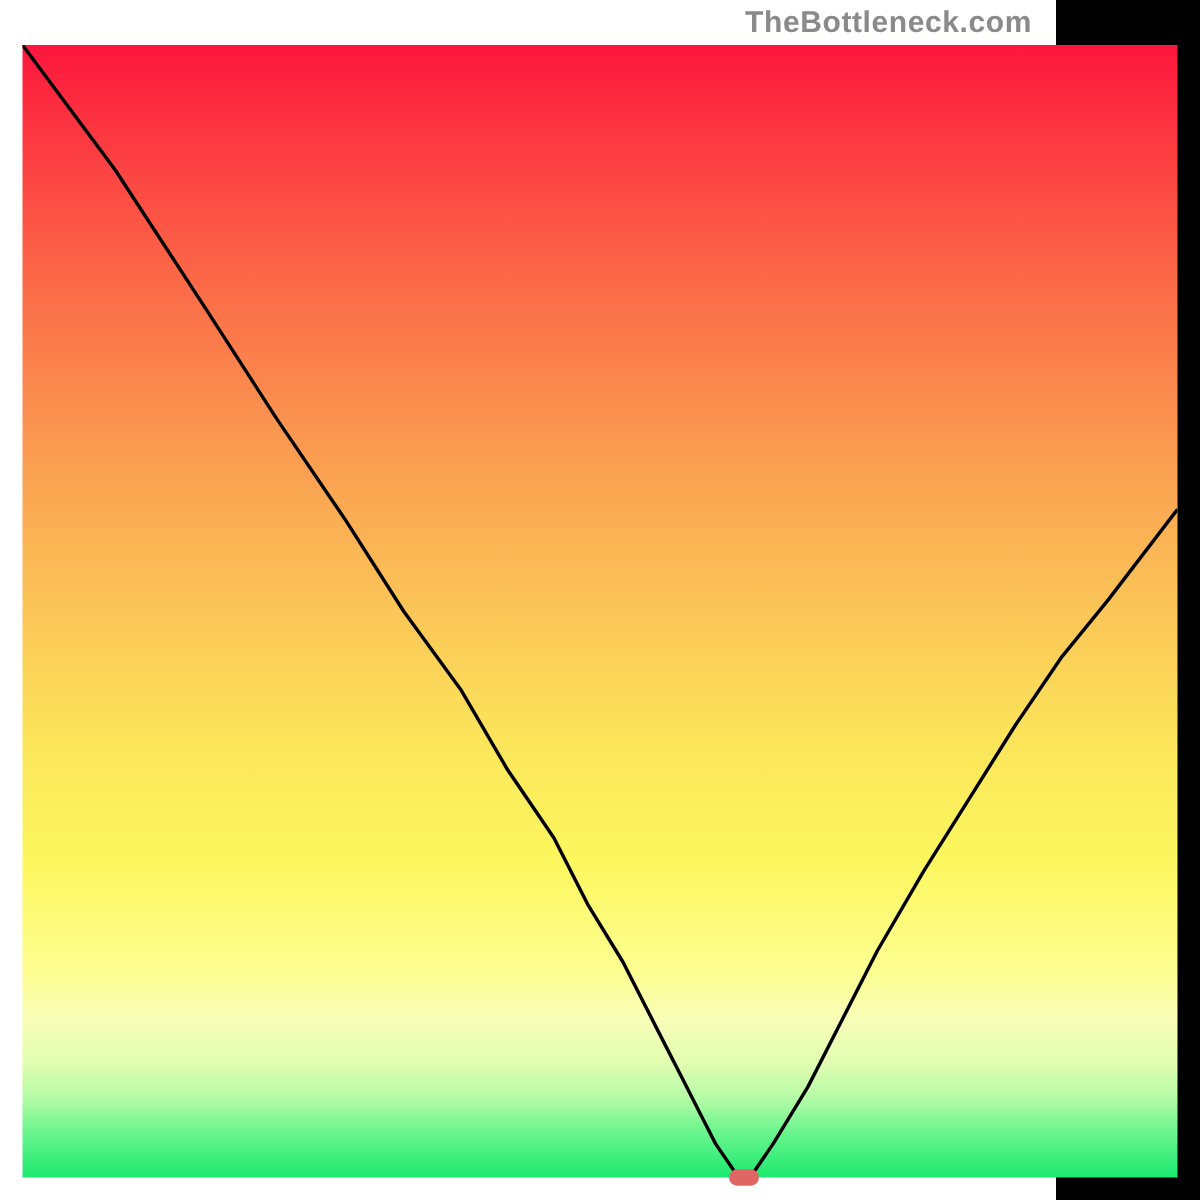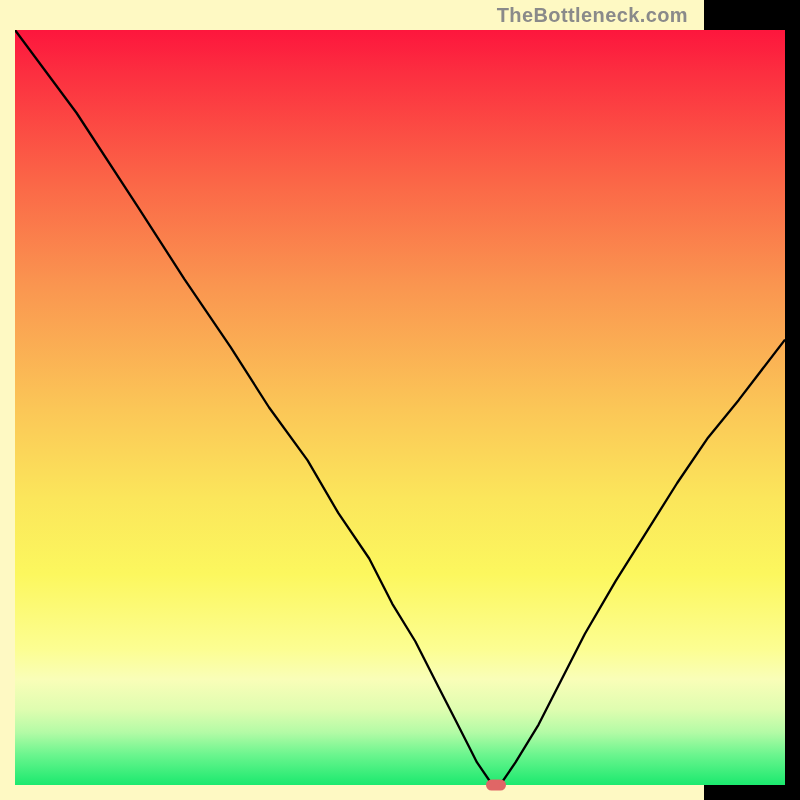--- a/index.html
+++ b/index.html
@@ -1,16 +1,16 @@
 <!DOCTYPE html>
 <html><head>
 <meta charset="utf-8">
 <style>
 html,body{margin:0;padding:0;width:800px;height:800px;background:#000;overflow:hidden}
-.container{position:relative;width:704px;height:800px;background:#fef9c3}
+.container{position:relative;width:704px;height:800px;background:#ffffff}
 .attribution{position:absolute;top:4px;right:16px;font-family:Arial,Helvetica,sans-serif;font-size:20px;font-weight:700;color:#8a8a8a;letter-spacing:.4px;z-index:3}
 .plot{position:absolute;left:15px;top:30px;width:770px;height:755px;background:linear-gradient(to bottom,#fd163d 0%,#fc3040 6%,#fb6647 20%,#fa9650 34%,#fbc657 50%,#fbe65b 62%,#fcf75e 72%,#fcfe92 82%,#f9feb8 86%,#dffdb0 90%,#b4fba6 93%,#6bf58e 96%,#1be96e 100%)}
 .plot svg{position:absolute;inset:0;width:100%;height:100%}
 .marker{position:absolute;width:20px;height:11px;border-radius:6px;background:#e06666;transform:translate(-50%,-50%);z-index:2}
 </style>
 </head>
 <body>
 
 <div class="container">
   <div class="attribution">TheBottleneck.com</div>

